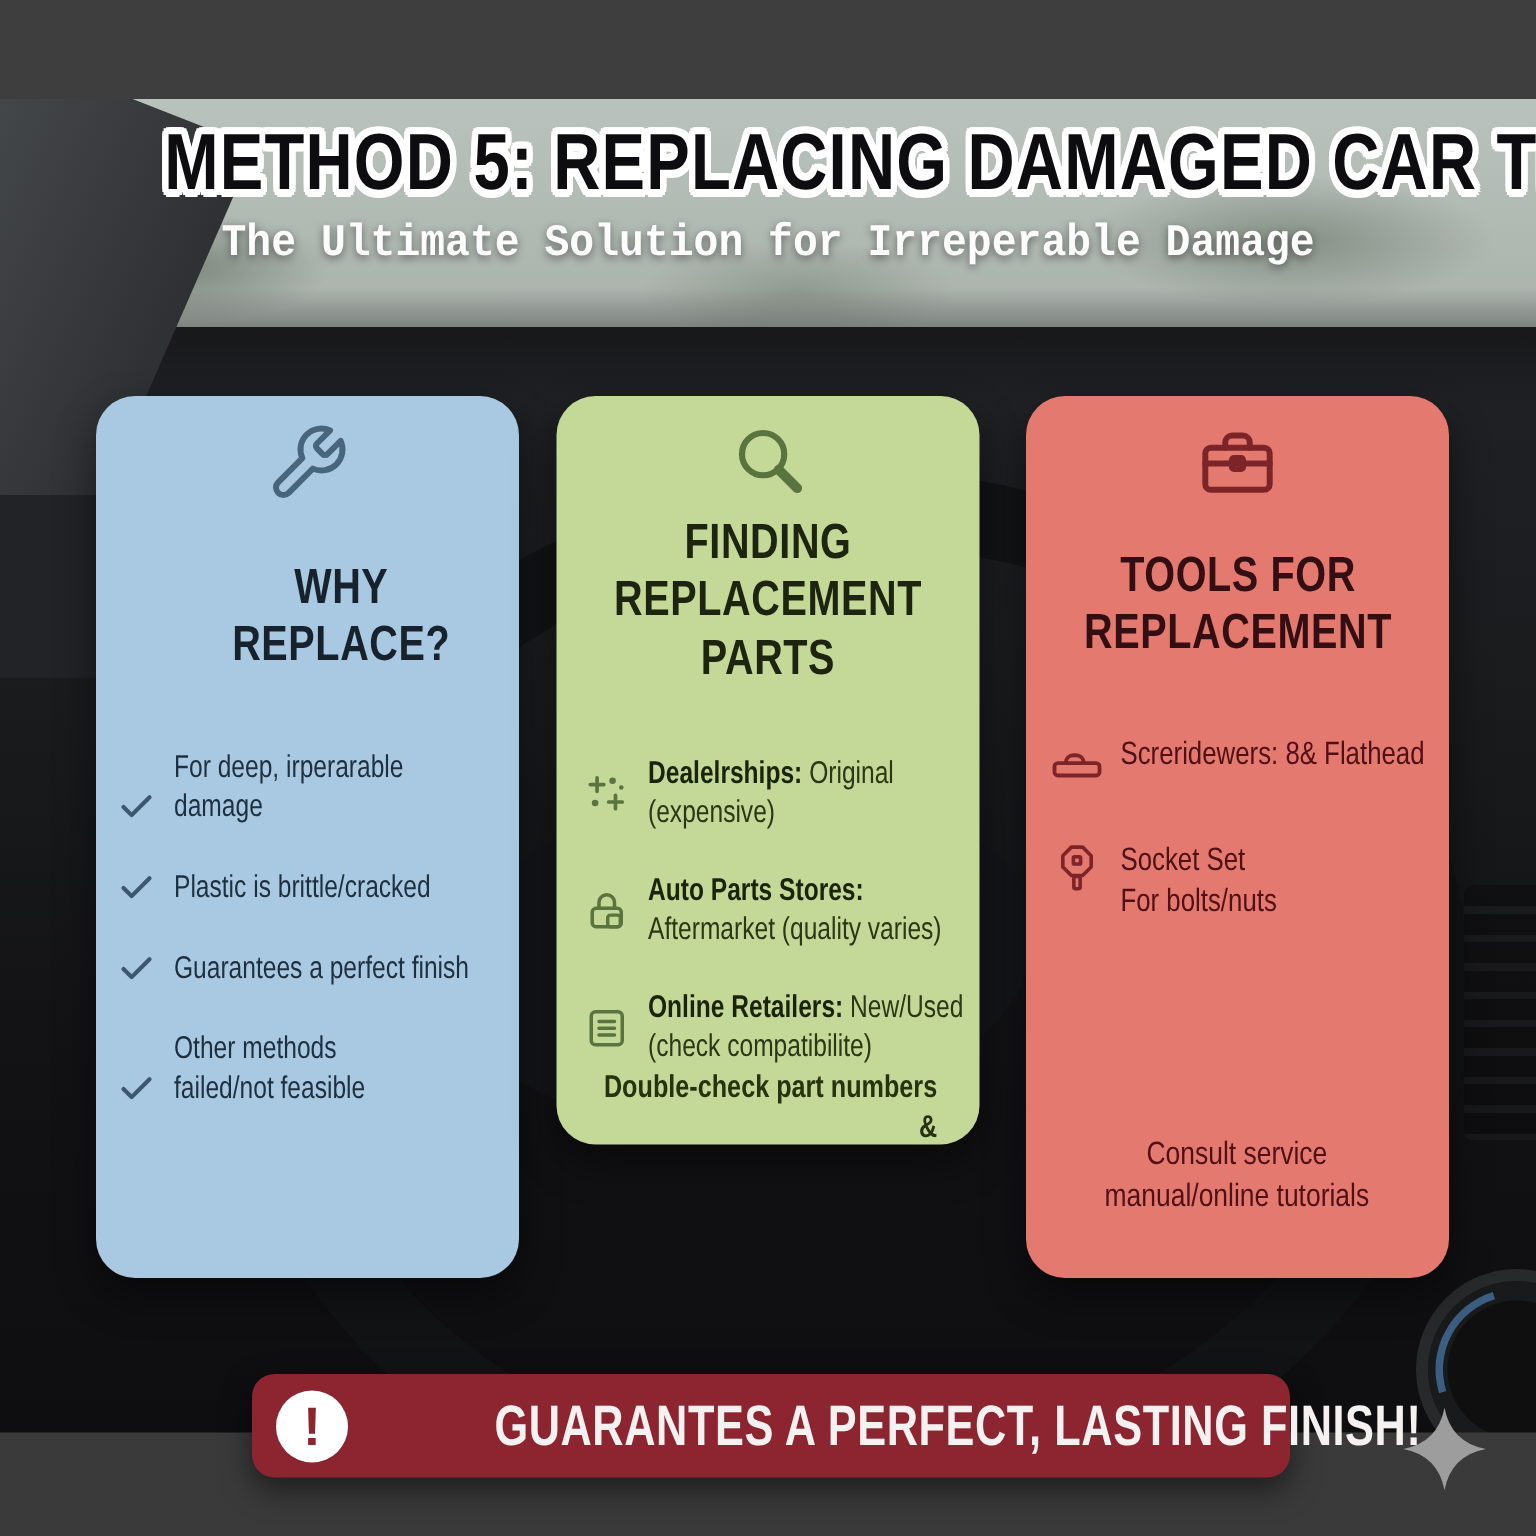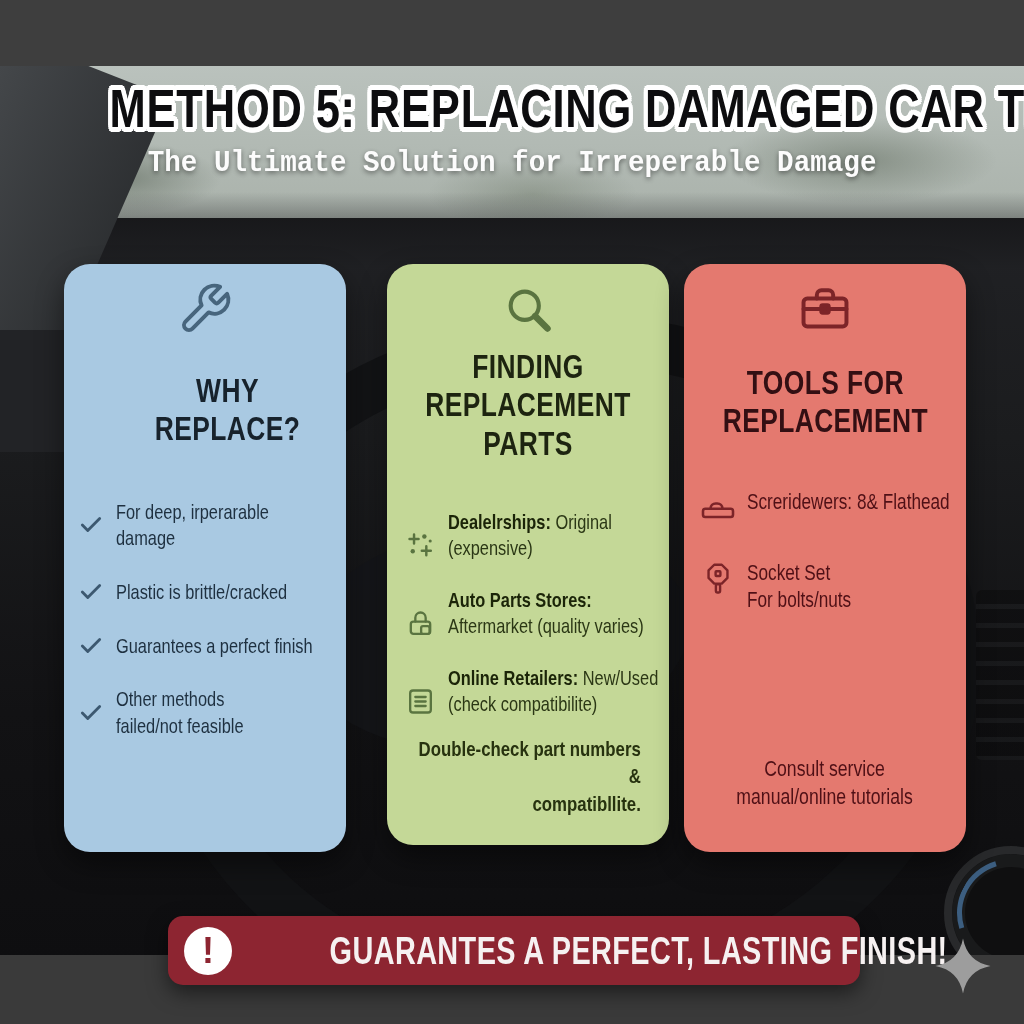--- a/index.html
+++ b/index.html
@@ -48,46 +48,46 @@
       -5px 2px 0 #fff,5px -2px 0 #fff,2px -5px 0 #fff,-2px 5px 0 #fff;}
   .subtitle-row{margin-top:10px;font-family:Liberation Mono, monospace;}
   .subtitle{display:inline-block;font-size:30px;font-weight:bold;color:#fcfcfc;
     transform:scaleX(.92);white-space:pre;text-shadow:0 2px 6px rgba(0,0,0,.45);}
 
   
   .card{position:absolute;top:264px;width:282px;height:588px;border-radius:26px;
     box-shadow:0 12px 28px rgba(0,0,0,.45);display:flex;flex-direction:column;
     overflow:hidden;z-index:5;}
   .card.blue{left:64px;background:#a9c9e2;}
-  .card.green{left:387px;background:#c4d897;height:581px;}
+  .card.green{left:371px;background:#c4d897;height:499px;}
   .card.red{left:684px;background:#e4796f;}
 
   .card-top-icon{margin:16px auto 0;height:58px;display:flex;align-items:center;justify-content:center;}
   .ic-blue{color:#47657d;}
   .ic-green{color:#5a7440;}
   .ic-red{color:#7c2428;}
 
   .heading-wrap{text-align:center;}
   .card.blue .heading-wrap{margin-top:34px;padding-left:45px;}
   .card.green .heading-wrap{margin-top:10px;}
   .card.red .heading-wrap{margin-top:26px;}
   .heading{display:inline-block;font-weight:bold;font-size:33px;line-height:1.16;
     transform:scaleX(.8);white-space:pre-line;letter-spacing:.5px;}
   .card.blue .heading{color:#17222c;}
   .card.green .heading{color:#1d2410;}
   .card.red .heading{color:#330f13;}
 
   .b-list{margin-top:50px;display:flex;flex-direction:column;gap:27px;padding:0 10px 0 14px;}
-  .b-item{display:flex;gap:12px;align-items:center;}
+  .b-item{display:flex;gap:12px;align-items:flex-end;}
   .b-item .ic{flex:none;margin-top:1px;color:#3c5870;}
   .b-text{flex:none;width:132%;margin:0;font-size:21px;line-height:1.26;color:#1e3040;
     white-space:pre;transform:scaleX(.78);transform-origin:0 0;}
 
   .g-list{margin-top:46px;display:flex;flex-direction:column;gap:26px;padding:0 8px 0 18px;}
-  .g-item{display:flex;gap:12px;align-items:flex-end;}
+  .g-item{display:flex;gap:12px;align-items:center;}
   .g-item .ic{flex:none;margin-top:2px;color:#5a7440;}
   .g-text{flex:none;width:132%;margin:0;font-size:21px;line-height:1.24;color:#2b3715;
     white-space:pre;transform:scaleX(.78);transform-origin:0 0;}
   .g-text b{color:#1b2408;}
   .g-foot{margin:auto 0 28px;text-align:right;}
   .g-foot p{display:inline-block;margin:0;font-size:21px;line-height:1.3;color:#27320f;
     white-space:pre-line;transform:scaleX(.8);font-weight:bold;}
 
   .r-list{margin-top:48px;display:flex;flex-direction:column;gap:34px;padding:0 6px 0 16px;}
   .r-item{display:flex;gap:11px;align-items:flex-start;}

